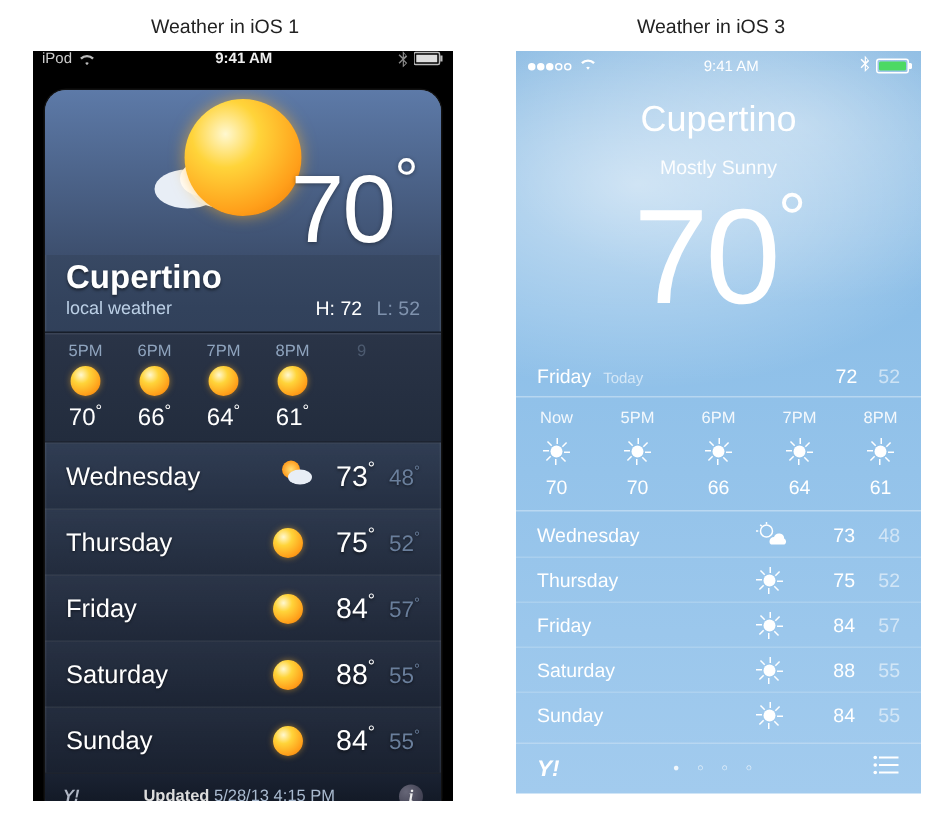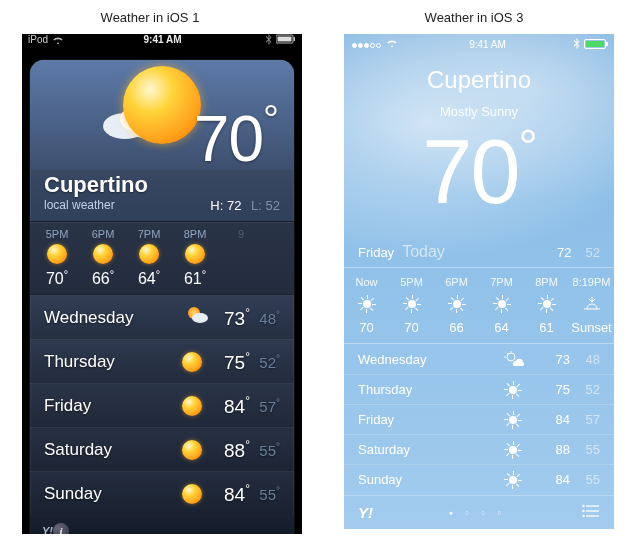--- a/index.html
+++ b/index.html
@@ -187,21 +187,21 @@
   .header7 .cond{ font-size:13px; margin-top:10px; font-weight:400; opacity:.95;}
   .header7 .temp{ font-size:90px; font-weight:100; letter-spacing:-2px; line-height:1; margin-top:4px;}
   .header7 .temp .deg{ font-size:48px; vertical-align:40px; font-weight:200;}
 
   .dayline7 {
     display:flex; align-items:baseline;
     padding: 0 14px; margin-top:26px;
     font-size:13px;
   }
   .dayline7 .day{ font-weight:500;}
-  .dayline7 .today{ opacity:.6; margin-left:8px; font-size:16px;}
+  .dayline7 .today{ opacity:.6; margin-left:8px; font-size:10px;}
   .dayline7 .hi{ margin-left:auto; }
   .dayline7 .lo{ opacity:.55; margin-left:14px;}
 
   .hourly7 {
     display:flex;
     margin: 6px 0 0 0;
     padding: 8px 0 8px 0;
     border-top:1px solid rgba(255,255,255,.35);
     border-bottom:1px solid rgba(255,255,255,.35);
   }
@@ -395,20 +395,23 @@
               <div class="sun-ball"></div>
             </div>
           </span>
       <span class="hi">84<span class="deg">°</span></span>
       <span class="lo">55<span class="deg">°</span></span>
     </div>
       </div>
 
     <div class="foot6">
       <span class="yahoo">Y!</span>
+      <span class="upd">
+        <b>Updated</b> <span class="dt">5/28/13 4:15 PM</span>
+      </span>
       <span class="info">i</span>
     </div>
   </div>
 
 </div>
 
 <div class="phone7">
   <div class="status7">
     <span class="dots"><span class="f"></span><span class="f"></span><span class="f"></span><span></span><span></span></span>
     <span class="wifi7">
@@ -518,36 +521,20 @@
             <div class="r" style="transform:rotate(45deg) translate(0,-9px)"></div>
             <div class="r" style="transform:rotate(90deg) translate(0,-9px)"></div>
             <div class="r" style="transform:rotate(135deg) translate(0,-9px)"></div>
             <div class="r" style="transform:rotate(180deg) translate(0,-9px)"></div>
             <div class="r" style="transform:rotate(225deg) translate(0,-9px)"></div>
             <div class="r" style="transform:rotate(270deg) translate(0,-9px)"></div>
             <div class="r" style="transform:rotate(315deg) translate(0,-9px)"></div>
           </div>
         </div>
       <div class="t">61</div>
-    </div>
-      <div class="h7cell">
-      <div class="time">8:19PM</div>
-      <div class="ic">
-          <span class="sunset7">
-            <svg width="20" height="18" viewBox="0 0 20 18">
-              <g stroke="#fff" stroke-width="1" fill="none">
-                <line x1="2" y1="14" x2="18" y2="14"></line>
-                <path d="M5 14a5 5 0 0110 0"></path>
-                <line x1="10" y1="2" x2="10" y2="6"></line>
-                <path d="M7 4l3 3 3-3"></path>
-              </g>
-            </svg>
-          </span>
-        </div>
-      <div class="t">Sunset</div>
     </div>
     </div>
   <div class="daily7" id="daily7">
       <div class="d7row">
       <span class="day">Wednesday</span>
       <span class="ic"><span class="cloud7"><svg width="22" height="16" viewBox="0 0 22 16">
               <circle cx="7" cy="6" r="4" fill="none" stroke="#fff"></circle>
               <g stroke="#fff">
                 <line x1="7" y1="0" x2="7" y2="1.5"></line>
                 <line x1="1.5" y1="6" x2="0" y2="6"></line>

